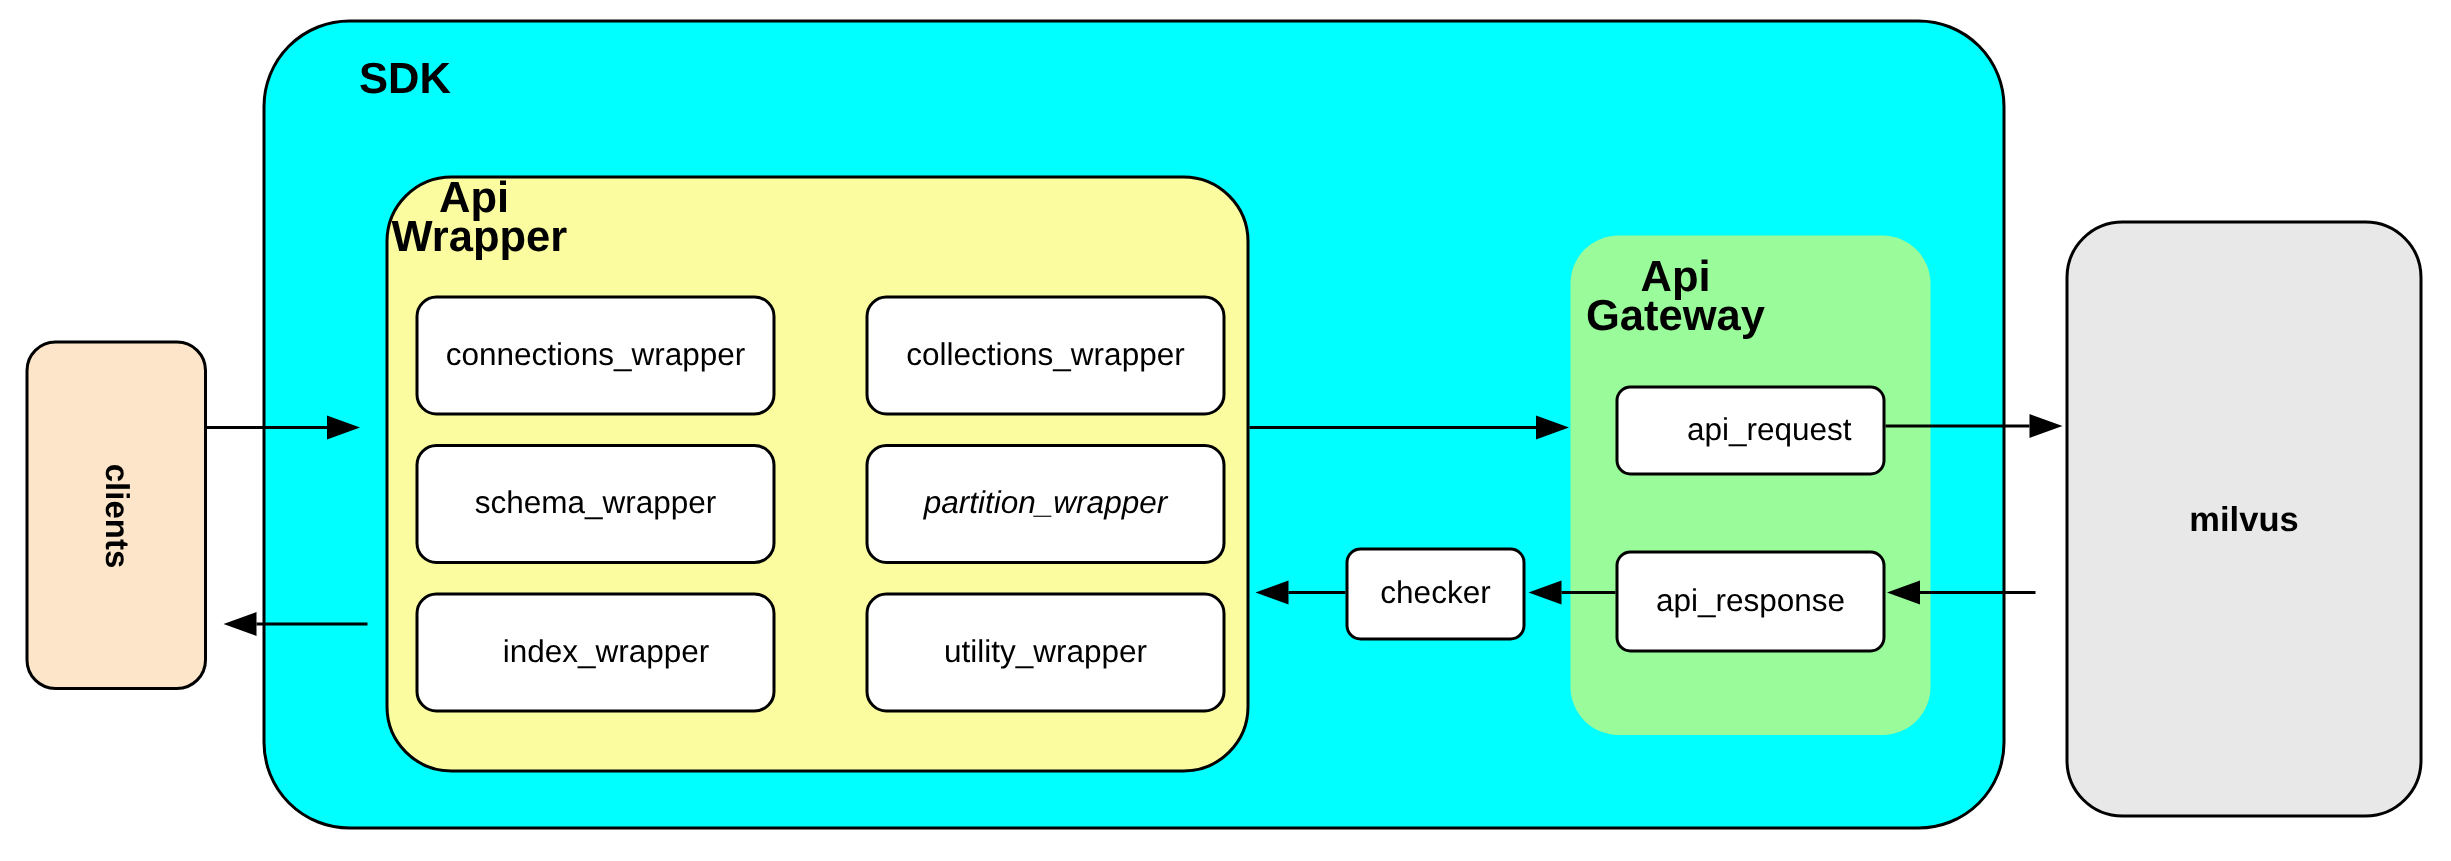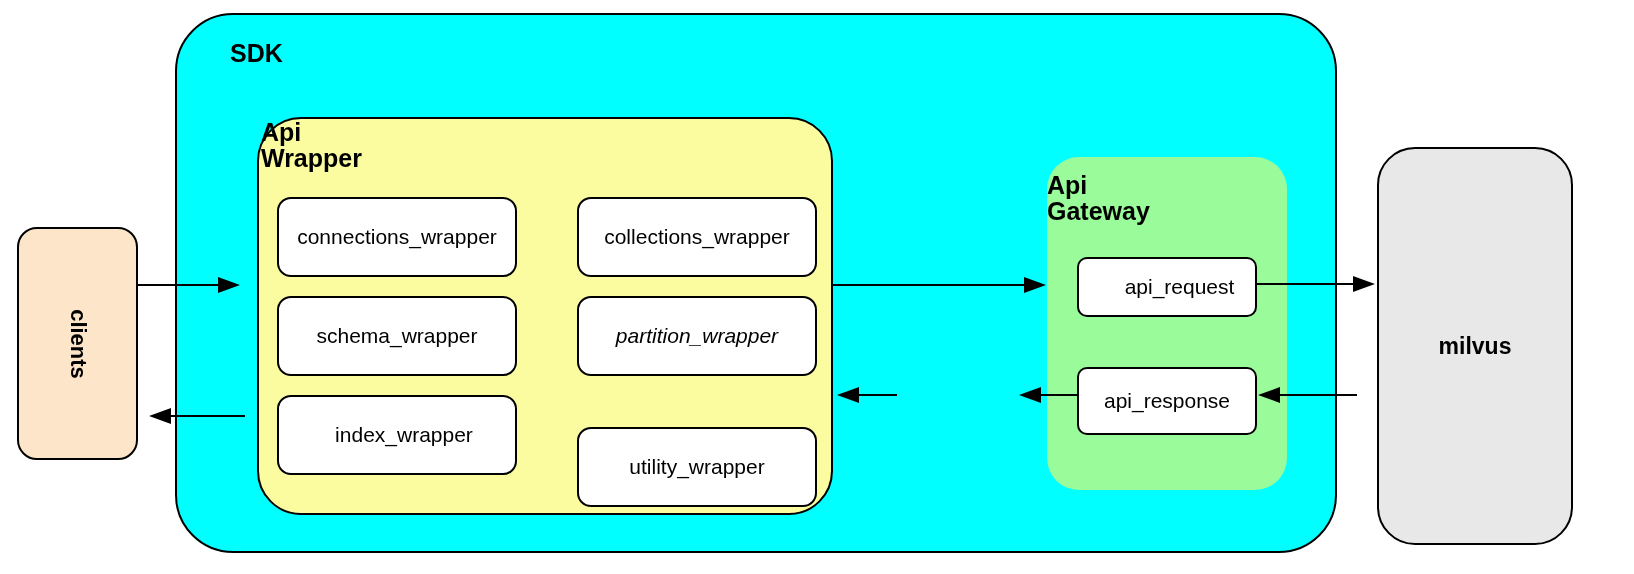--- a/index.html
+++ b/index.html
@@ -8,46 +8,46 @@
     font-family:"Liberation Sans", sans-serif; color:#000;
     overflow:hidden;
   }
   .node {
     position:absolute; box-sizing:border-box;
     border:2px solid #000;
     display:flex; align-items:center; justify-content:center;
     text-align:center;
   }
   .container-label {
-    position:absolute; font-weight:bold; font-size:25px; line-height:26px;
-    white-space:pre-line;
+    position:absolute; font-weight:bold; font-size:29px; line-height:26px;
+    text-align:center; white-space:pre-line;
   }
   
   .sdk        { left:175px; top:13px;  width:1162px; height:540px; border-radius:58px; background:#00FFFF; }
   .wrapper    { left:257px; top:117px; width:576px;  height:398px; border-radius:44px; background:#FAFC9F; }
   .gateway    { left:1047px; top:157px; width:240px; height:333px; border-radius:32px; background:#9AFB9A; border:none; }
   .clients    { left:17px;  top:227px; width:121px;  height:233px; border-radius:20px; background:#FCE5C8; }
-  .milvus     { left:1377px; top:147px; width:196px; height:398px; border-radius:38px; background:#E8E8E8;
+  .milvus     { left:1377px; top:147px; width:238px; height:398px; border-radius:38px; background:#E8E8E8;
                 font-weight:bold; font-size:23px; }
   
   .sdk-label      { left:230px; top:40px;  width:80px;  }
   .wrapper-label  { left:261px; top:119px; width:110px; }
   .gateway-label  { left:1047px; top:172px; width:140px; }
   .clients-label  { transform:rotate(90deg); font-weight:bold; font-size:22px; white-space:nowrap; }
   
   .small {
     background:#ffffff; border-radius:14px; font-size:21px;
     width:240px; height:80px;
   }
   .b-connections { left:277px; top:197px; }
   .b-collections { left:577px; top:197px; }
   .b-schema      { left:277px; top:296px; }
   .b-partition   { left:577px; top:296px;font-style:italic; }
   .b-index       { left:277px; top:395px;padding-left:14px; }
-  .b-utility     { left:577px; top:395px;margin-top:32px; }
+  .b-utility     { left:577px; top:395px; }
   .api-box  { width:180px; height:60px; border-radius:10px; background:#fff; font-size:21px; }
   .b-request  { left:1077px; top:257px;padding-left:25px; }
   .b-response { left:1077px; top:367px; height:68px; }
   .b-checker  { left:897px; top:365px; width:120px; height:62px; border-radius:10px;
                 background:#fff; font-size:21px; }
   
   .arrows { position:absolute; left:0; top:0; width:1634px; height:574px; pointer-events:none; }
   .arrows line    { stroke:#000; stroke-width:2; }
   .arrows polygon { fill:#000; }
 </style>
@@ -70,20 +70,21 @@
   <div class="node small b-index">index_wrapper</div>
   <div class="node small b-utility">utility_wrapper</div>
 
   <div class="node gateway"></div>
   <div class="container-label gateway-label">Api
 Gateway</div>
 
   <div class="node api-box b-request">api_request</div>
   <div class="node api-box b-response">api_response</div>
 
+  <div class="node b-checker">checker</div>
 
   <div class="node clients">
     <span class="clients-label">clients</span>
   </div>
 
   <div class="node milvus">milvus</div>
 
   <svg class="arrows" viewBox="0 0 1634 574" xmlns="http://www.w3.org/2000/svg">
 
     <g>

